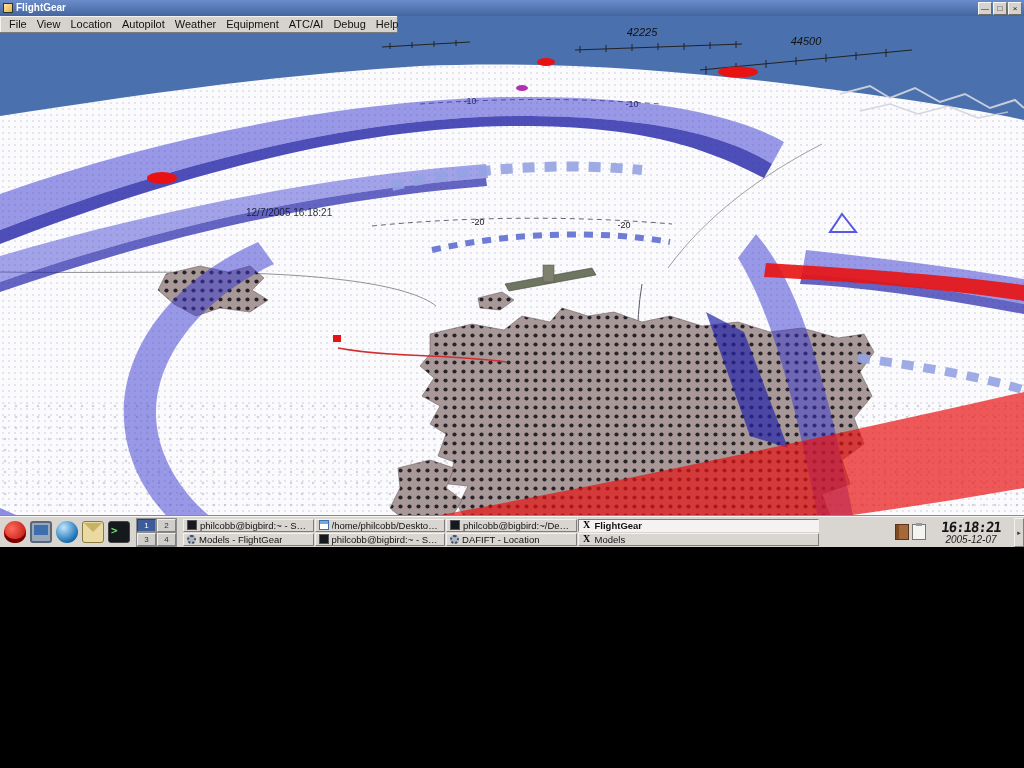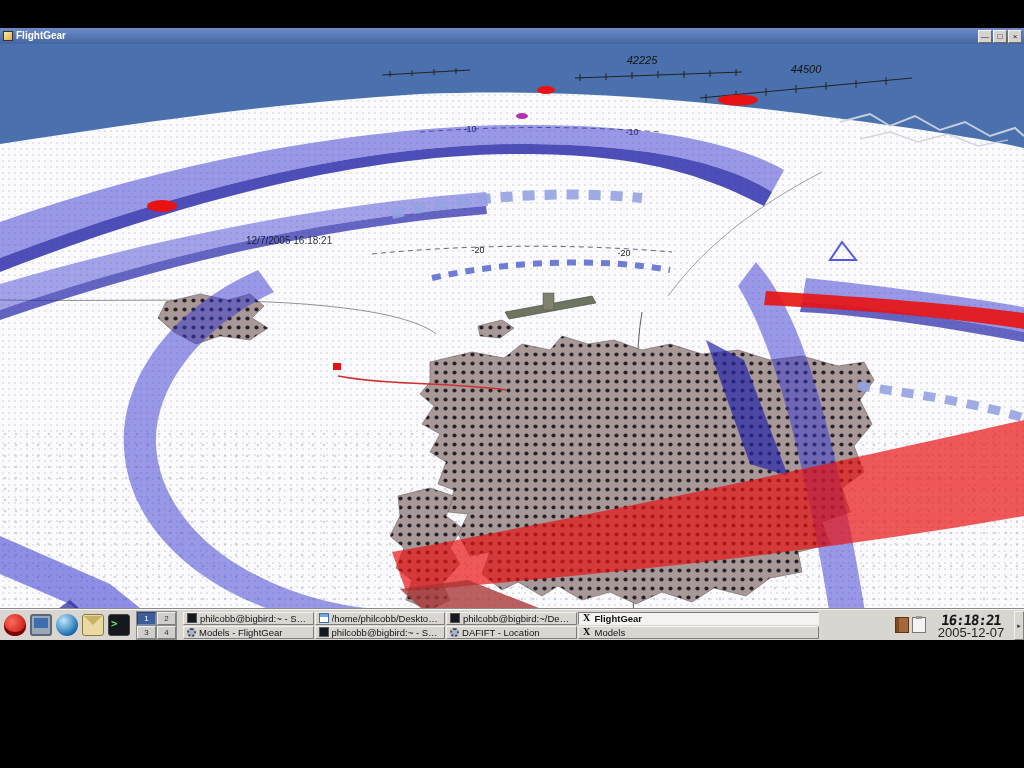--- a/index.html
+++ b/index.html
@@ -1,18 +1,18 @@
 <!DOCTYPE html>
 <html><head>
 <meta charset="utf-8">
 <style>
   html,body{margin:0;padding:0;background:#000;}
   *{box-sizing:border-box;}
-  #screen{position:relative;width:1024px;height:612px;overflow:hidden;
-    font-family:"Liberation Sans",sans-serif;background:#86efac;margin-top:28px;}
+  #screen{position:relative;width:1024px;height:547px;overflow:hidden;
+    font-family:"Liberation Sans",sans-serif;background:#86efac;}
 
   
   #titlebar{position:absolute;top:0;left:0;width:1024px;height:16px;
     background:linear-gradient(to bottom,#6b8cc9,#44669f);
     display:flex;align-items:center;padding:0 2px;color:#fff;}
   #titlebar .app-ico{width:10px;height:10px;margin:0 3px 0 1px;
     background:linear-gradient(135deg,#ffe9a8,#e0b040);border:1px solid #333;}
   #titlebar .title{font-size:10px;font-weight:bold;flex:1;line-height:16px;}
   .winbtn{width:14px;height:13px;margin-left:1px;background:#d6d3ce;
     border:1px solid;border-color:#f5f5f5 #6b6b6b #6b6b6b #f5f5f5;
@@ -63,21 +63,21 @@
   .tico.x11{background:transparent;font:bold 10px "Liberation Serif",serif;color:#000;line-height:10px;text-align:center;}
 
   #tray{display:flex;align-items:center;gap:3px;margin-left:auto;margin-right:4px;}
   .trayico{width:14px;height:16px;display:inline-block;position:relative;}
   .trayico.clip{background:#f4f4f0;border:1px solid #777;}
   .trayico.clip:after{content:"";position:absolute;top:-2px;left:3px;width:6px;height:3px;background:#9a9a9a;}
   .trayico.book{background:#a5683a;border:1px solid #5e3414;box-shadow:inset 3px 0 0 #7d4a22;}
 
   #clock{width:82px;text-align:center;color:#141414;margin-right:2px;}
   #clock .time{font:bold 14px "DejaVu Sans Mono",monospace;letter-spacing:-1px;transform:skewX(-6deg);line-height:15px;}
-  #clock .date{font-size:13px;line-height:9px;color:#222;}
+  #clock .date{font-size:10px;line-height:9px;color:#222;font-style:italic;}
   #hidebtn{width:10px;height:29px;border:1px solid;border-color:#f4f2ee #7e7e7e #7e7e7e #f4f2ee;
     background:#d9d6d2;font-size:7px;color:#333;padding:0;line-height:27px;text-align:center;}
 </style>
 </head>
 <body>
 
 <div id="screen">
 
   <div id="titlebar">
     <span class="app-ico"></span>
@@ -189,20 +189,31 @@
         <polygon points="344,714 360,720 368,706 354,700"></polygon>
         <polygon points="386,650 454,678 460,668 392,640"></polygon>
         <polygon points="408,694 452,706 448,716 404,704" fill="#4e4e40"></polygon>
         <rect x="444" y="588" width="11" height="8" fill="#75755e"></rect>
         <rect x="452" y="595" width="6" height="5" fill="#cc2222" stroke="none"></rect>
       </g>
 
       <text x="246" y="200" font-size="10" fill="#101828" opacity="0.9">12/7/2005 16:18:21</text>
     </svg>
 
+    <div id="menubar">
+      <span class="mi">File</span>
+      <span class="mi">View</span>
+      <span class="mi">Location</span>
+      <span class="mi">Autopilot</span>
+      <span class="mi">Weather</span>
+      <span class="mi">Equipment</span>
+      <span class="mi">ATC/AI</span>
+      <span class="mi">Debug</span>
+      <span class="mi">Help</span>
+    </div>
   </div>
 
   <div id="taskbar">
     <button class="launch">
         <span class="lic kmenu"></span>
       </button>
     <button class="launch">
         <span class="lic desktop"></span>
       </button>
     <button class="launch">

